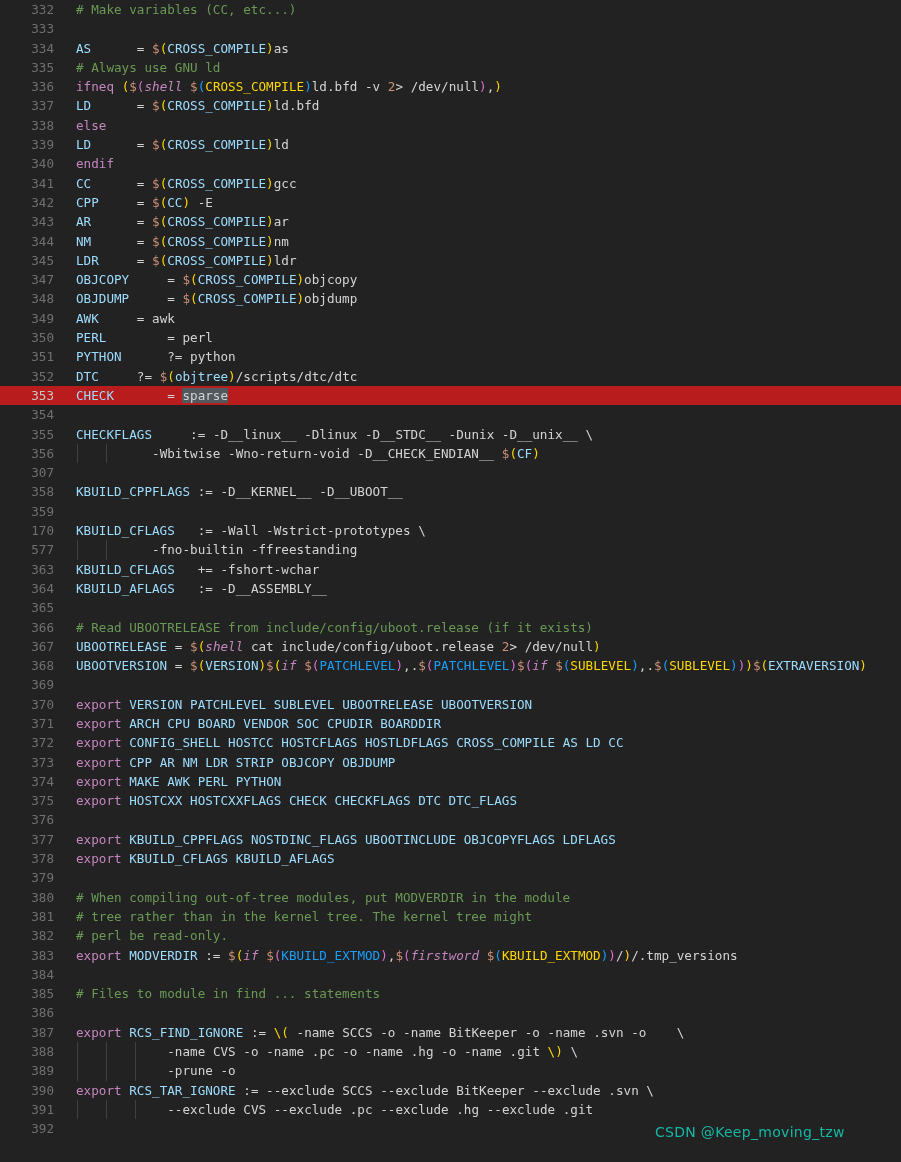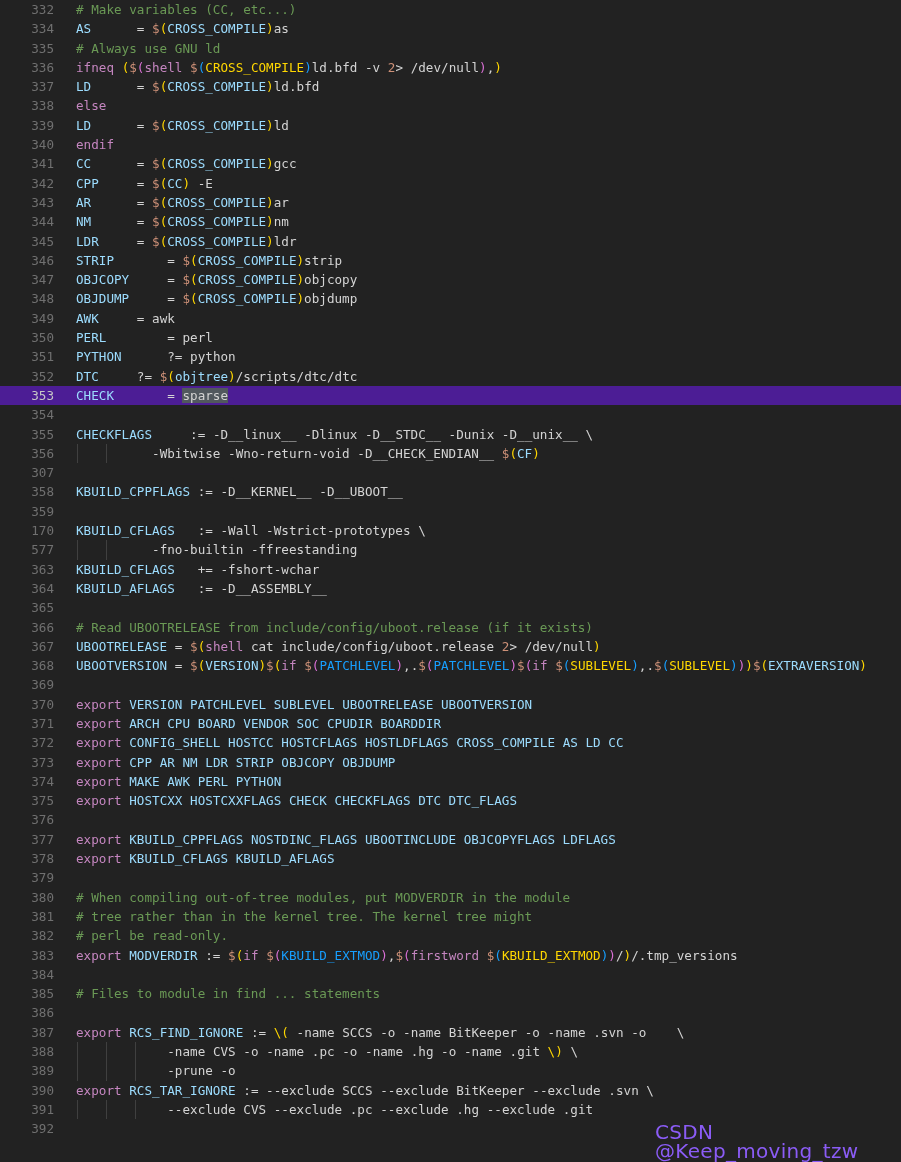--- a/index.html
+++ b/index.html
@@ -13,21 +13,21 @@
     color:#d4d4d4;
     -webkit-font-smoothing:antialiased;
   }
   #editor{position:relative;width:901px;height:1162px;background:#222222;}
   .line{
     position:relative;
     height:19.3px;
     white-space:pre;
     display:block;
   }
-  .line.active{background:#4c1d95;text-decoration:underline;}
+  .line.active{background:#b91c1c;text-decoration:underline;}
   .ln{
     display:inline-block;
     width:54px;
     text-align:right;
     padding-right:0;
     color:#707070;
     user-select:none;
     vertical-align:top;
   }
   .line.active .ln{color:#c6c6c6;}
@@ -40,55 +40,55 @@
   
   .guides{position:absolute;top:0;left:0;height:19.3px;pointer-events:none;}
   .g{position:absolute;top:0;width:1px;height:19.3px;background:#404040;}
 
   
   .cmt{color:#6A9955;}
   .var{color:#9CDCFE;}
   .op{color:#d4d4d4;}
   .txt{color:#d4d4d4;}
   .kw{color:#C586C0;margin-top:20px;}
-  .fn{color:#C586C0;}
+  .fn{color:#C586C0;font-style:italic;}
   .dollar{color:#CE9178;}
   .p1{color:#FFD700;}
   .p2{color:#DA70D6;}
   .p3{color:#179FFF;}
   .num{color:#CE9178;}
   .sel{background:#51585e;}
   .wm{
     position:absolute;
     left:655px;top:1123px;
-    color:#8b5cf6;
+    color:#14b8a6;
     font-family:"DejaVu Sans","Liberation Sans",sans-serif;
-    font-size:20px;
+    font-size:14px;
     letter-spacing:0.3px;
     user-select:none;
   }
 </style>
 </head>
 <body>
 
 <div id="editor">
     <div class="line"><span class="guides"></span><span class="ln">332</span><span class="code"><span class="cmt"># Make variables (CC, etc...)</span></span></div>
+    <div class="line"><span class="guides"></span><span class="ln">333</span><span class="code"></span></div>
     <div class="line"><span class="guides"></span><span class="ln">334</span><span class="code"><span class="var">AS</span>      <span class="op">=</span> <span class="dollar">$</span><span class="p1">(</span><span class="var">CROSS_COMPILE</span><span class="p1">)</span><span class="txt">as</span></span></div>
     <div class="line"><span class="guides"></span><span class="ln">335</span><span class="code"><span class="cmt"># Always use GNU ld</span></span></div>
     <div class="line"><span class="guides"></span><span class="ln">336</span><span class="code"><span class="kw">ifneq</span> <span class="p1">(</span><span class="dollar">$</span><span class="p2">(</span><span class="fn">shell</span> <span class="dollar">$</span><span class="p3">(</span><span class="p1">CROSS_COMPILE</span><span class="p3">)</span><span class="txt">ld.bfd</span> <span class="txt">-</span><span class="txt">v</span> <span class="num">2</span><span class="txt">&gt;</span> <span class="txt">/</span><span class="txt">dev/null</span><span class="p2">)</span><span class="txt">,</span><span class="p1">)</span></span></div>
     <div class="line"><span class="guides"></span><span class="ln">337</span><span class="code"><span class="var">LD</span>      <span class="op">=</span> <span class="dollar">$</span><span class="p1">(</span><span class="var">CROSS_COMPILE</span><span class="p1">)</span><span class="txt">ld.bfd</span></span></div>
     <div class="line"><span class="guides"></span><span class="ln">338</span><span class="code"><span class="kw">else</span></span></div>
     <div class="line"><span class="guides"></span><span class="ln">339</span><span class="code"><span class="var">LD</span>      <span class="op">=</span> <span class="dollar">$</span><span class="p1">(</span><span class="var">CROSS_COMPILE</span><span class="p1">)</span><span class="txt">ld</span></span></div>
     <div class="line"><span class="guides"></span><span class="ln">340</span><span class="code"><span class="kw">endif</span></span></div>
     <div class="line"><span class="guides"></span><span class="ln">341</span><span class="code"><span class="var">CC</span>      <span class="op">=</span> <span class="dollar">$</span><span class="p1">(</span><span class="var">CROSS_COMPILE</span><span class="p1">)</span><span class="txt">gcc</span></span></div>
     <div class="line"><span class="guides"></span><span class="ln">342</span><span class="code"><span class="var">CPP</span>     <span class="op">=</span> <span class="dollar">$</span><span class="p1">(</span><span class="var">CC</span><span class="p1">)</span> <span class="txt">-</span><span class="txt">E</span></span></div>
     <div class="line"><span class="guides"></span><span class="ln">343</span><span class="code"><span class="var">AR</span>      <span class="op">=</span> <span class="dollar">$</span><span class="p1">(</span><span class="var">CROSS_COMPILE</span><span class="p1">)</span><span class="txt">ar</span></span></div>
     <div class="line"><span class="guides"></span><span class="ln">344</span><span class="code"><span class="var">NM</span>      <span class="op">=</span> <span class="dollar">$</span><span class="p1">(</span><span class="var">CROSS_COMPILE</span><span class="p1">)</span><span class="txt">nm</span></span></div>
     <div class="line"><span class="guides"></span><span class="ln">345</span><span class="code"><span class="var">LDR</span>     <span class="op">=</span> <span class="dollar">$</span><span class="p1">(</span><span class="var">CROSS_COMPILE</span><span class="p1">)</span><span class="txt">ldr</span></span></div>
-    <div class="line"><span class="guides"></span><span class="ln">346</span><span class="code"><span class="var">STRIP</span>       <span class="op">=</span> <span class="dollar">$</span><span class="p1">(</span><span class="var">CROSS_COMPILE</span><span class="p1">)</span><span class="txt">strip</span></span></div>
     <div class="line"><span class="guides"></span><span class="ln">347</span><span class="code"><span class="var">OBJCOPY</span>     <span class="op">=</span> <span class="dollar">$</span><span class="p1">(</span><span class="var">CROSS_COMPILE</span><span class="p1">)</span><span class="txt">objcopy</span></span></div>
     <div class="line"><span class="guides"></span><span class="ln">348</span><span class="code"><span class="var">OBJDUMP</span>     <span class="op">=</span> <span class="dollar">$</span><span class="p1">(</span><span class="var">CROSS_COMPILE</span><span class="p1">)</span><span class="txt">objdump</span></span></div>
     <div class="line"><span class="guides"></span><span class="ln">349</span><span class="code"><span class="var">AWK</span>     <span class="op">=</span> <span class="txt">awk</span></span></div>
     <div class="line"><span class="guides"></span><span class="ln">350</span><span class="code"><span class="var">PERL</span>        <span class="op">=</span> <span class="txt">perl</span></span></div>
     <div class="line"><span class="guides"></span><span class="ln">351</span><span class="code"><span class="var">PYTHON</span>      <span class="op">?=</span> <span class="txt">python</span></span></div>
     <div class="line"><span class="guides"></span><span class="ln">352</span><span class="code"><span class="var">DTC</span>     <span class="op">?=</span> <span class="dollar">$</span><span class="p1">(</span><span class="var">objtree</span><span class="p1">)</span><span class="txt">/</span><span class="txt">scripts/dtc/dtc</span></span></div>
     <div class="line active"><span class="guides"></span><span class="ln">353</span><span class="code"><span class="var">CHECK</span>       <span class="op">=</span> <span class="sel txt">sparse</span></span></div>
     <div class="line"><span class="guides"></span><span class="ln">354</span><span class="code"></span></div>
     <div class="line"><span class="guides"></span><span class="ln">355</span><span class="code"><span class="var">CHECKFLAGS</span>     <span class="op">:=</span> <span class="txt">-</span><span class="txt">D__linux__</span> <span class="txt">-</span><span class="txt">Dlinux</span> <span class="txt">-</span><span class="txt">D__STDC__</span> <span class="txt">-</span><span class="txt">Dunix</span> <span class="txt">-</span><span class="txt">D__unix__</span> <span class="txt">\</span></span></div>
     <div class="line"><span class="guides"><span class="g" style="left:77px"></span><span class="g" style="left:105.8px"></span></span><span class="ln">356</span><span class="code">          <span class="txt">-</span><span class="txt">Wbitwise</span> <span class="txt">-</span><span class="txt">Wno-return-void</span> <span class="txt">-</span><span class="txt">D__CHECK_ENDIAN__</span> <span class="dollar">$</span><span class="p1">(</span><span class="var">CF</span><span class="p1">)</span></span></div>

